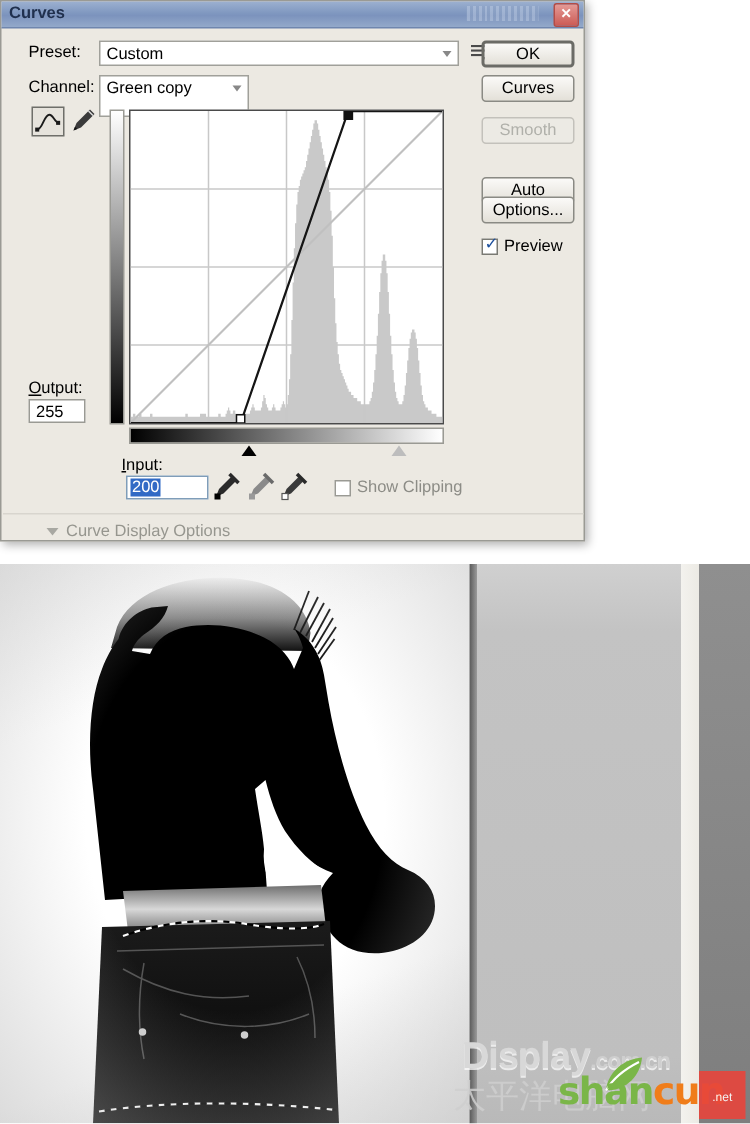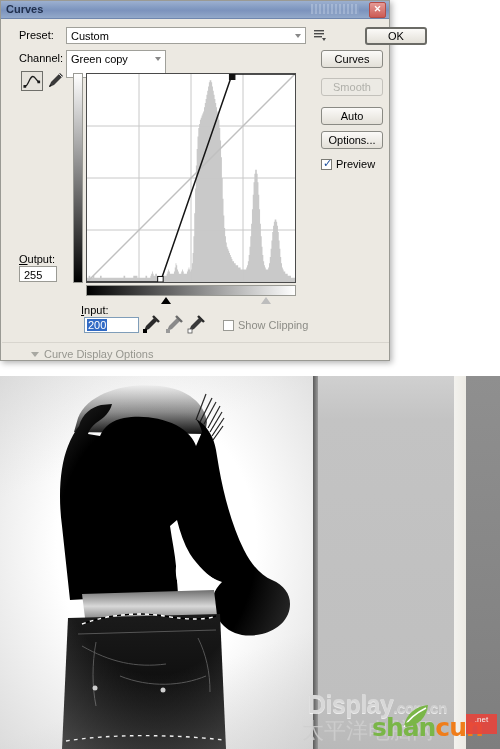--- a/index.html
+++ b/index.html
@@ -26,23 +26,23 @@
   .wm{position:absolute;pointer-events:none;}
   #wm-pconline{left:308px;top:690px;font-size:25px;font-weight:bold;color:#d8d8d8;
      letter-spacing:-.5px;text-shadow:0 1px 0 rgba(255,255,255,.7);white-space:nowrap;}
   #wm-pconline .sfx{font-size:15px;color:#cfcfcf;}
   #wm-cn{position:absolute;left:302px;top:716px;font-size:22px;color:#cfcfcf;
      font-family:"DejaVu Sans",sans-serif;white-space:nowrap;opacity:.85;}
   #wm-shancun{position:absolute;left:372px;top:713px;font-size:25px;font-weight:bold;
      letter-spacing:-1px;white-space:nowrap;font-family:"DejaVu Sans",sans-serif;}
   #wm-shancun .g{color:#7ab648;} #wm-shancun .o{color:#f07d1a;}
   #wm-leaf{position:absolute;left:400px;top:704px;}
-  #wm-net{position:absolute;left:466px;top:714px;width:31px;height:20px;
+  #wm-net{position:absolute;left:466px;top:714px;width:31px;height:32px;
      background:#e8453c;color:#fff;font-size:8px;line-height:8px;text-align:center;
-     padding-top:2px;box-sizing:border-box;overflow:hidden;opacity:.9;}
+     padding-top:14px;box-sizing:border-box;overflow:hidden;opacity:.9;}
 
   
   #curves-dialog{position:absolute;left:0;top:0;width:390px;height:361px;
      background:#ece9e2;border:1px solid #9a9a94;box-sizing:border-box;
      box-shadow:2px 2px 6px rgba(0,0,0,.3);}
   #titlebar{height:17px;background:linear-gradient(180deg,#9cb0d0 0%,#8098c0 45%,#7c93bd 55%,#93a9ca 100%);
      border-bottom:1px solid #6f86ae;position:relative;}
   #title-text{position:absolute;left:5px;top:2px;font-size:11px;font-weight:bold;color:#20304e;}
   #title-dots{position:absolute;right:30px;top:3px;width:48px;height:10px;
      background:repeating-linear-gradient(90deg,#b9c8e0 0 2px,#8fa4c6 2px 4px);opacity:.55;}
@@ -106,24 +106,24 @@
   #cdo-row{position:absolute;left:18px;top:347px;cursor:pointer;}
   #cdo-arrow{position:absolute;left:12px;top:4px;width:0;height:0;
      border-left:4px solid transparent;border-right:4px solid transparent;border-top:5px solid #a8a8a2;}
   #cdo-label{position:absolute;left:25px;top:0;color:#96968f;white-space:nowrap;}
   #dlg-divider{position:absolute;left:1px;top:341px;width:387px;height:1px;background:#d8d5ce;}
 
   
   .btn{position:absolute;left:320px;width:62px;height:18px;
      background:linear-gradient(180deg,#fbfaf8,#e3e0d8);border:1px solid #8a8a84;border-radius:3px;
      box-sizing:border-box;font-size:11px;text-align:center;line-height:16px;cursor:pointer;color:#000;}
-  .btn.primary{border:2px solid #6b6b66;line-height:14px;margin-left:44px;}
+  .btn.primary{border:2px solid #6b6b66;line-height:14px;}
   .btn.disabled{color:#b0b0aa;background:#eceae4;border-color:#c3c1bb;cursor:default;}
   #btn-ok{top:26px;} #btn-cancel{top:49px;} #btn-smooth{top:77px;}
-  #btn-auto{top:106px;} #btn-options{top:130px;}
+  #btn-auto{top:117px;} #btn-options{top:130px;}
   #preview-row{position:absolute;left:320px;top:157px;cursor:pointer;}
   #preview-box{position:absolute;left:0;top:1px;width:11px;height:11px;
      background:#fff;border:1px solid #7a7a74;box-sizing:border-box;}
   #preview-check{position:absolute;left:1px;top:-2px;color:#1c4f9c;font-size:11px;line-height:11px;}
   #preview-label{position:absolute;left:15px;top:0;}
 </style>
 </head>
 <body>
 
 <div id="canvas-area">

